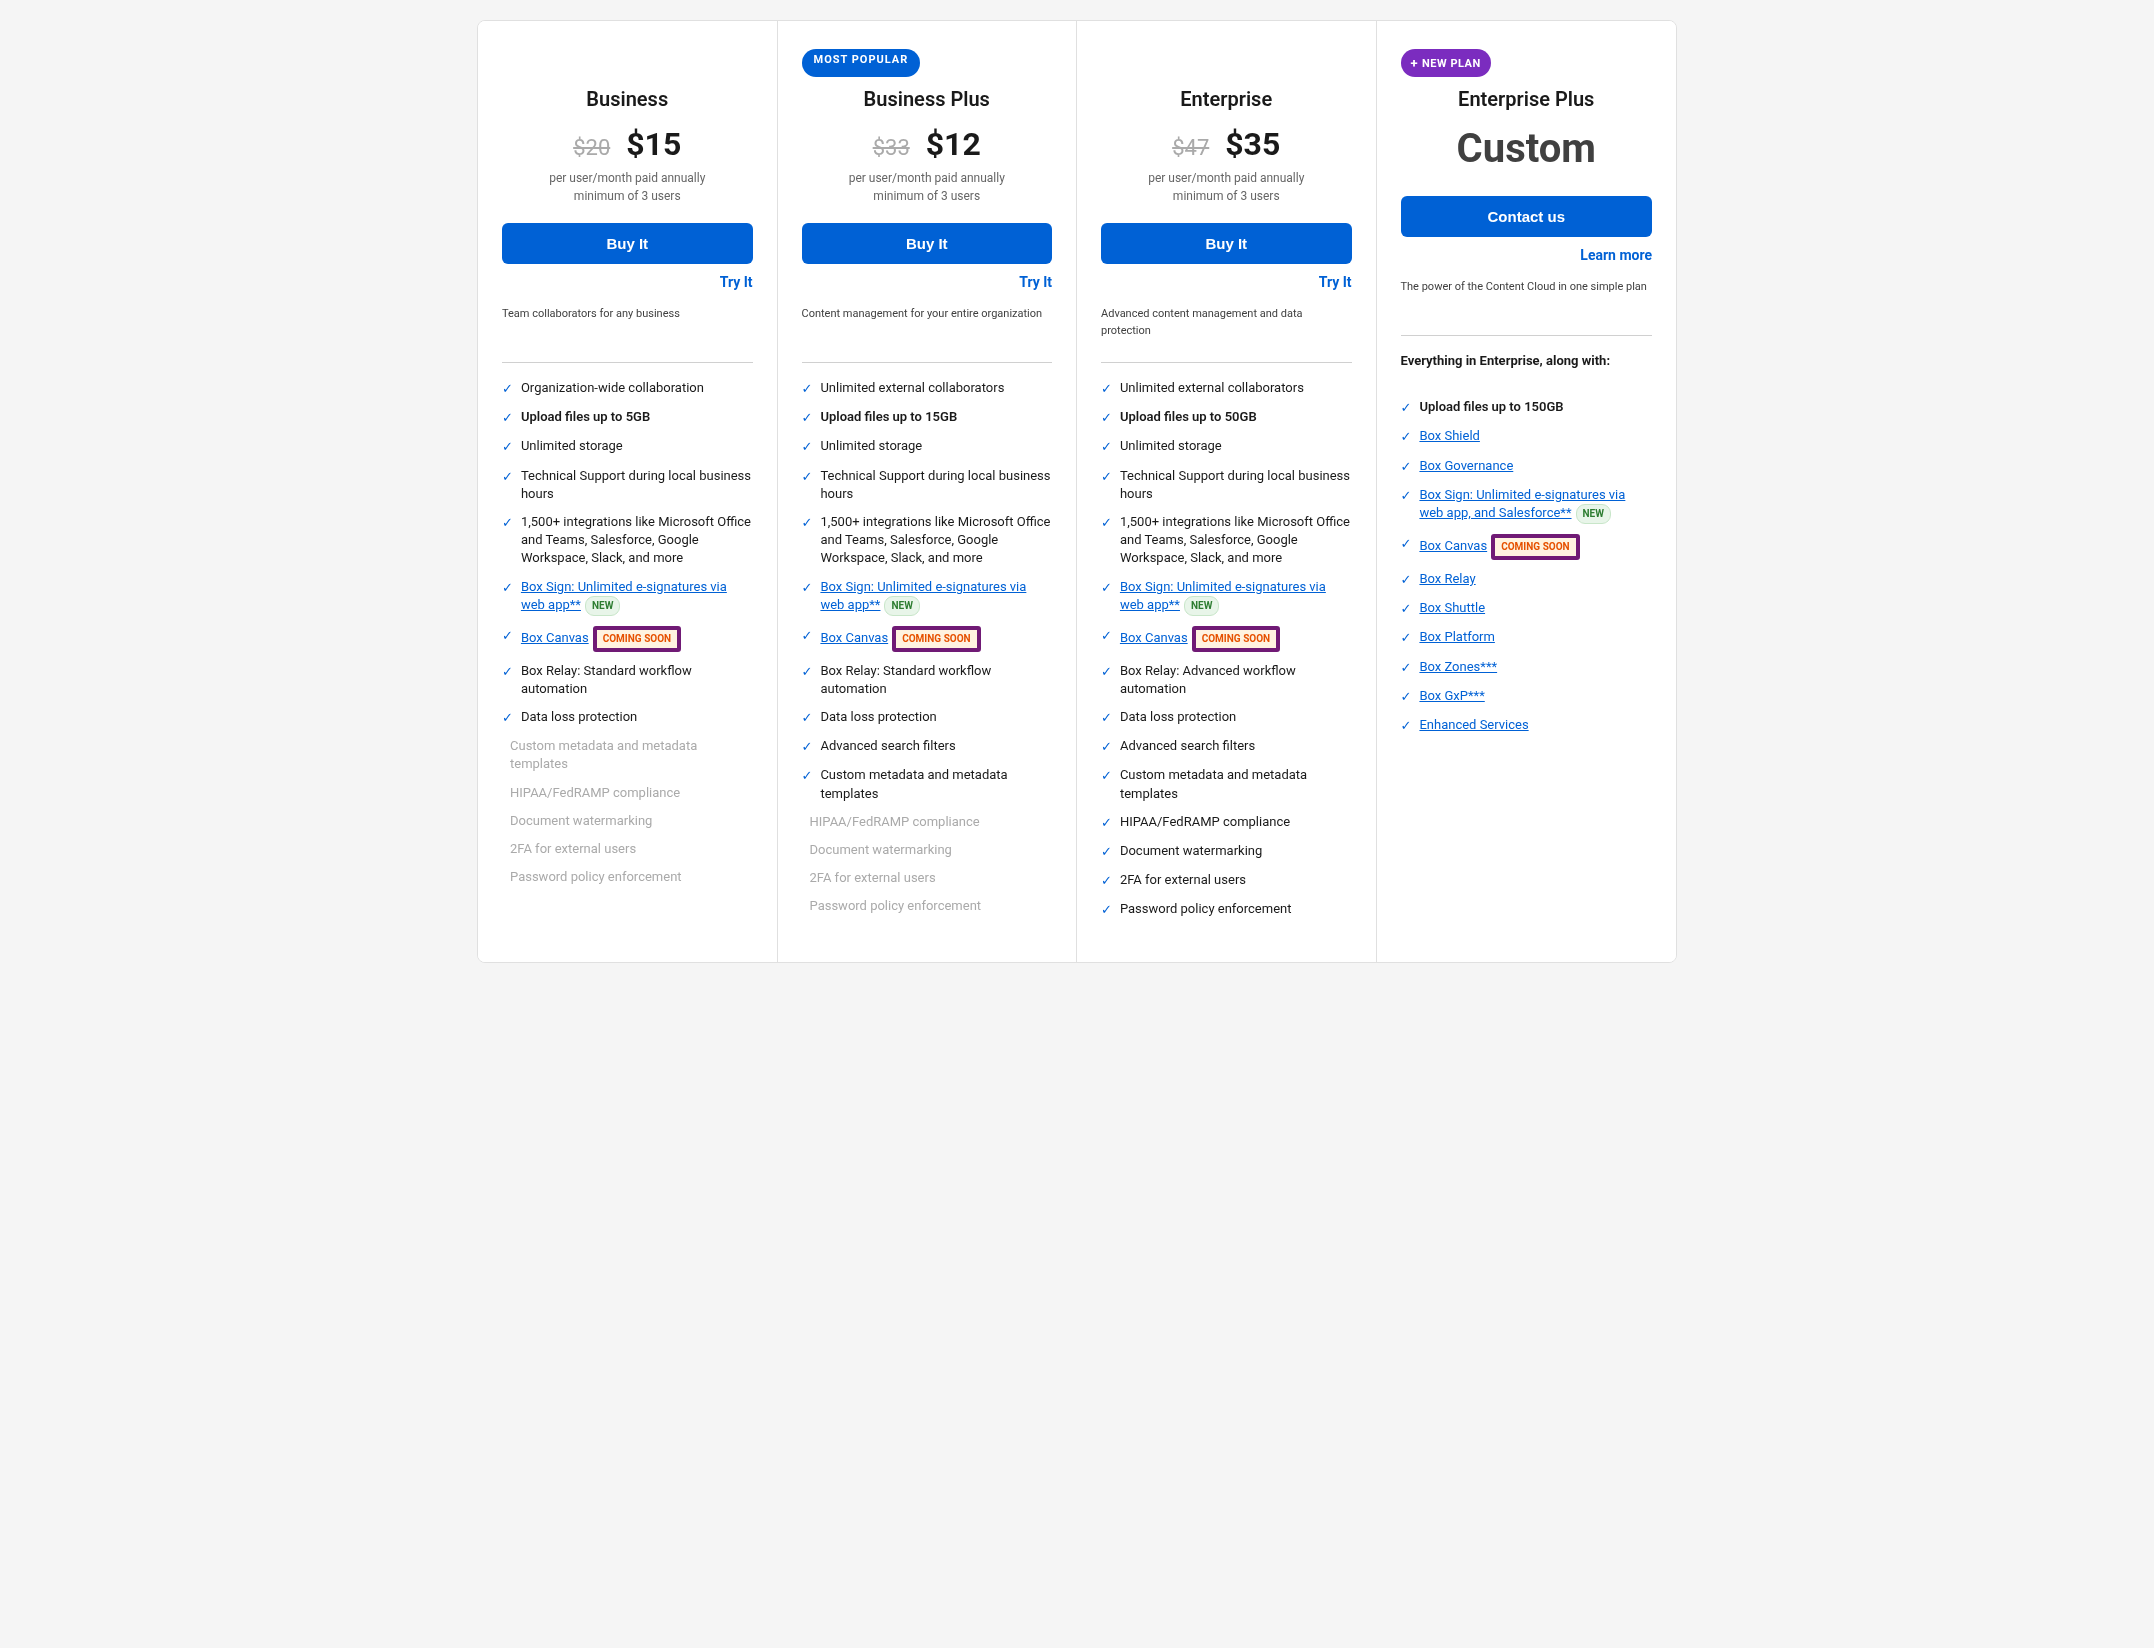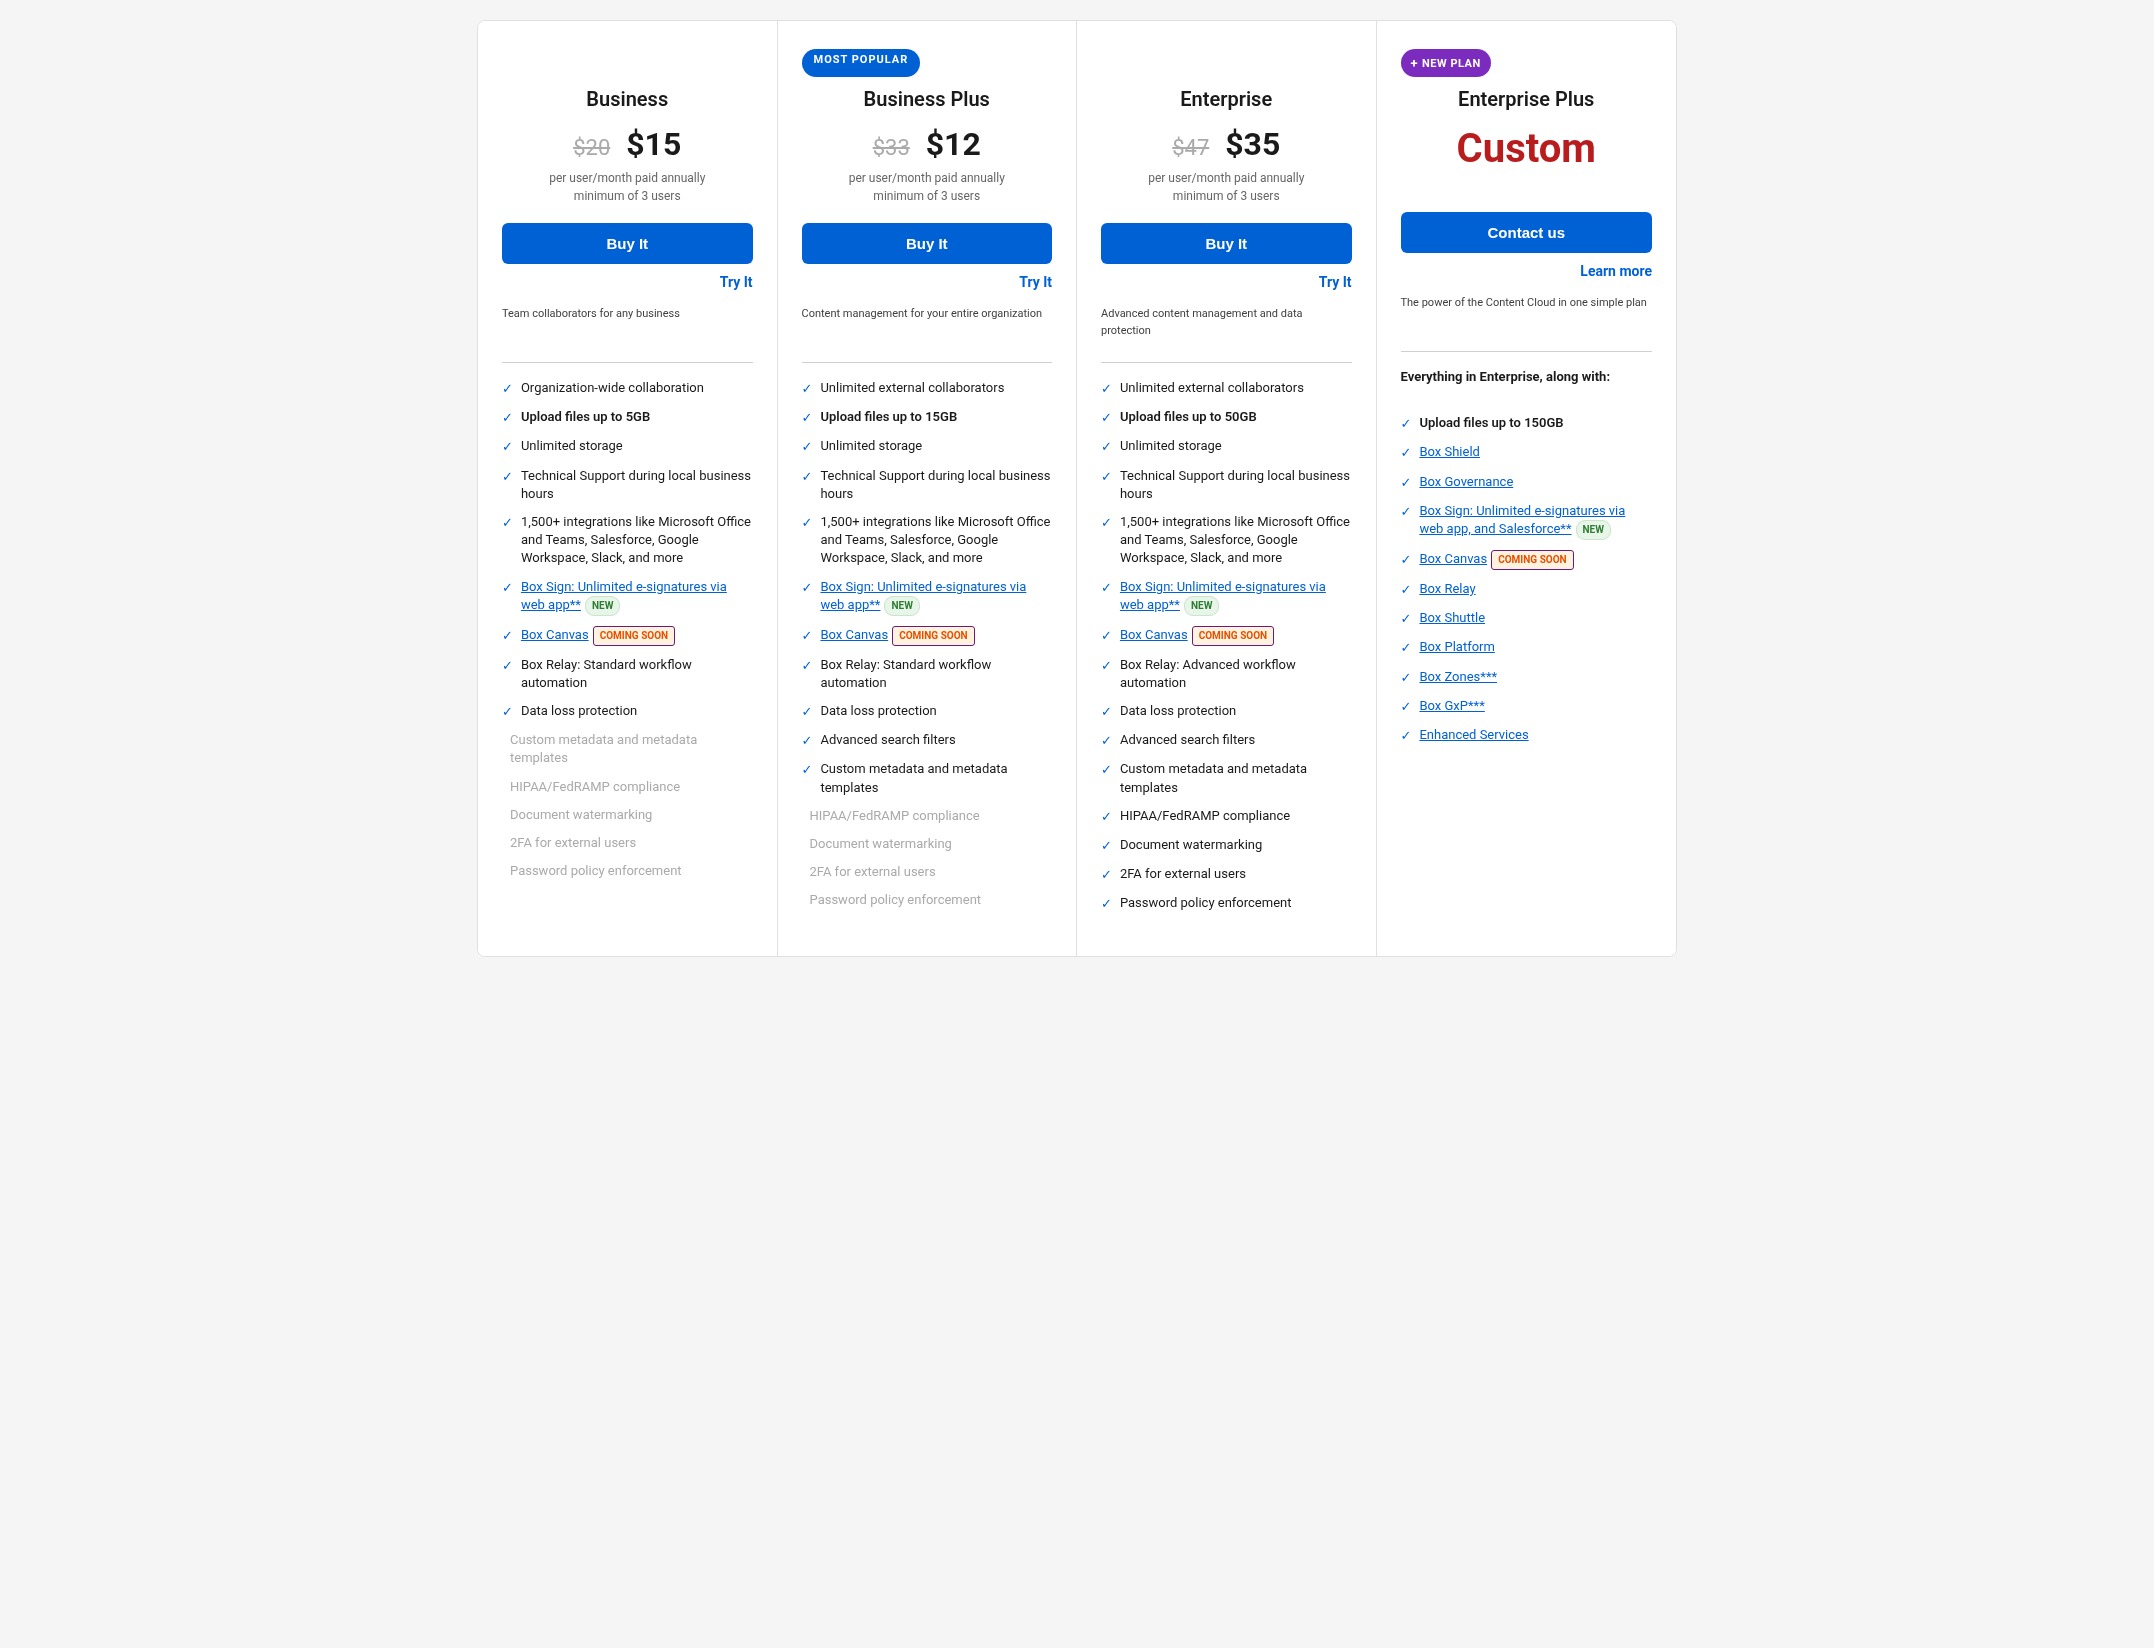--- a/index.html
+++ b/index.html
@@ -78,23 +78,23 @@
       text-decoration: line-through;
     }
     .price-new {
       font-size: 32px;
       font-weight: 700;
       color: #1a1a1a;
     }
     .price-custom {
       font-size: 40px;
       font-weight: 700;
-      color: #b91c1c;
+      color: #404040;
       text-align: center;
-      margin-bottom: 22px;
+      margin-bottom: 6px;
     }
     .price-sub {
       text-align: center;
       font-size: 12px;
       color: #666;
       line-height: 1.5;
       margin-bottom: 18px;
     }
     .btn-buy {
       display: block;
@@ -199,21 +199,21 @@
     .tag-coming-soon {
       display: inline-block;
       background: #fff3e0;
       color: #e65100;
       font-size: 10px;
       font-weight: 700;
       padding: 2px 6px;
       border-radius: 3px;
       margin-left: 4px;
       vertical-align: middle;
-      border: 1px solid #701a75;
+      border: 4px solid #701a75;
     }
     .feature-text-bold {
       font-weight: 600;
     }
   </style>
 </head>
 <body>
 
 <div class="pricing-grid">
 <div class="plan-col">

